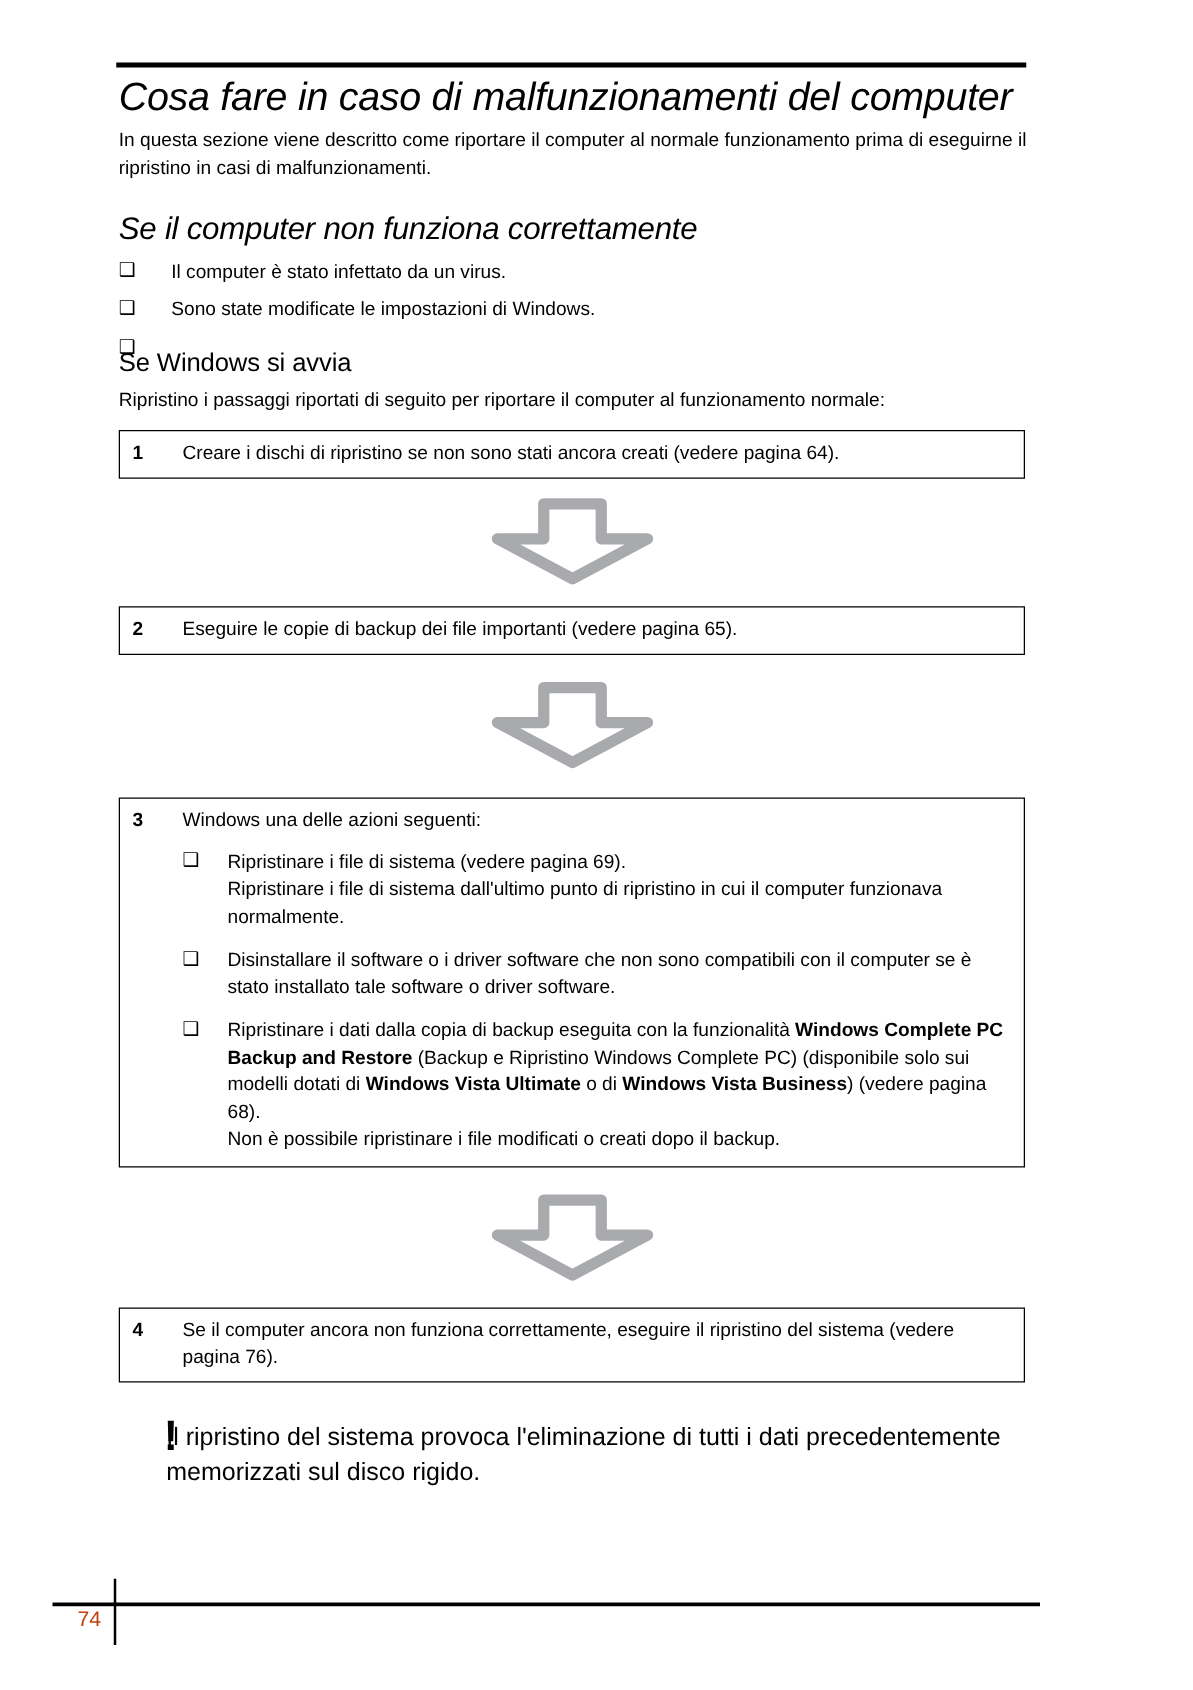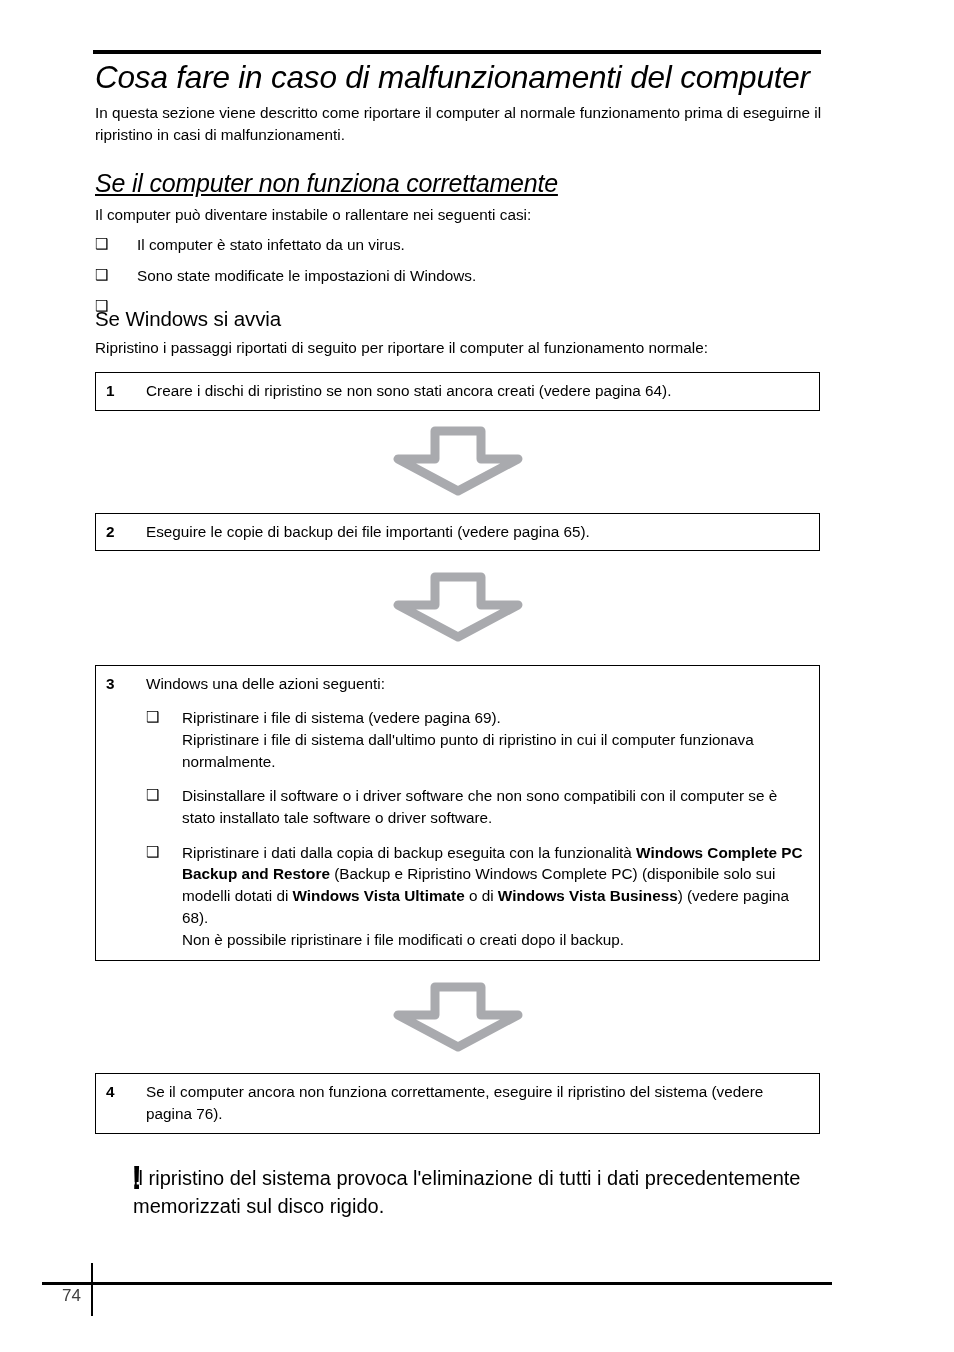--- a/index.html
+++ b/index.html
@@ -46,21 +46,20 @@
     letter-spacing: -0.2px;
   }
 
   h2.section-title {
     font-size: 25px;
     font-style: italic;
     font-weight: normal;
     line-height: 1.2;
     margin: 22px 0 0 0;
     letter-spacing: -0.2px;
-    text-decoration: underline;
   }
 
   h3.subsection-title {
     font-size: 20.5px;
     font-weight: normal;
     line-height: 1.2;
     margin: 20px 0 0 0;
     letter-spacing: -0.1px;
   }
 
@@ -182,39 +181,38 @@
     width: 2px;
     height: 53px;
     background: #000000;
   }
   .page-number {
     position: absolute;
     left: 62px;
     top: 1286px;
     font-size: 17px;
     line-height: 1.2;
-    color: #404040;
+    color: #c2410c;
   }
 </style>
 </head>
 <body>
 
 <div class="page">
 
   <div class="top-rule"></div>
 
   <div class="content">
 
     <h1 class="doc-title">Cosa fare in caso di malfunzionamenti del computer</h1>
 
     <p class="body-text">In questa sezione viene descritto come riportare il computer al normale funzionamento prima di eseguirne il ripristino in casi di malfunzionamenti.</p>
 
     <h2 class="section-title">Se il computer non funziona correttamente</h2>
 
-    <p class="body-text">Il computer può diventare instabile o rallentare nei seguenti casi:</p>
 
     <ul class="bullets">
       <li>
         <span class="bullet-glyph">❑</span>
         <span>Il computer è stato infettato da un virus.</span>
       </li>
       <li>
         <span class="bullet-glyph">❑</span>
         <span>Sono state modificate le impostazioni di Windows.</span>
       </li>

